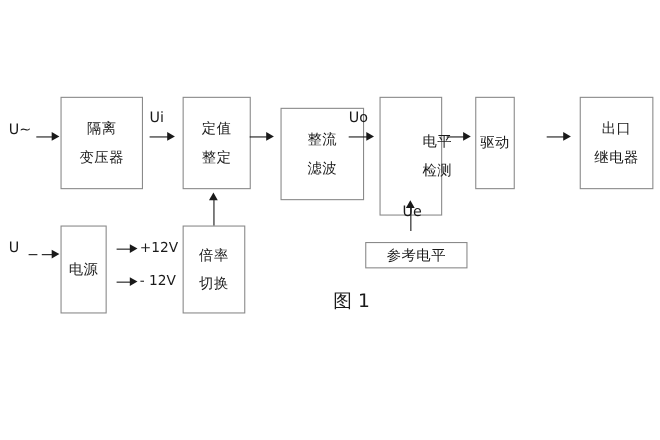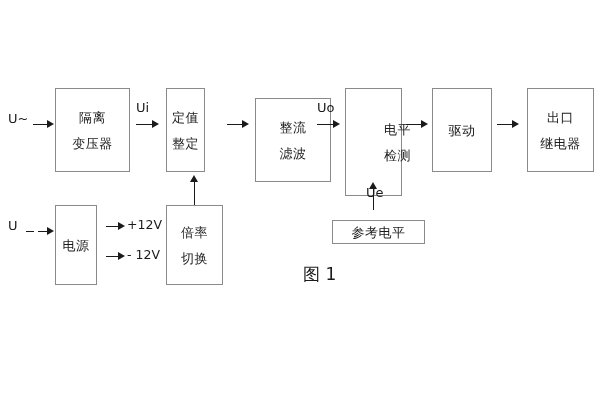--- a/index.html
+++ b/index.html
@@ -117,21 +117,21 @@
     <span class="ln">变压器</span>
   </div>
 
   <div class="lbl" style="left:136px; top:101px;">Ui</div>
 
   <div class="conn">
     <div class="hline" style="left:136px; top:124px; width:17px;"></div>
     <div class="ahead-r" style="left:152px; top:120px;"></div>
   </div>
 
-  <div class="box" style="left:166px; top:88px; width:39px; height:84px;">
+  <div class="box" style="left:166px; top:88px; width:62px; height:84px;">
     <span class="ln">定值</span>
     <span class="ln">整定</span>
   </div>
 
   <div class="conn">
     <div class="hline" style="left:227px; top:124px; width:17px;"></div>
     <div class="ahead-r" style="left:242px; top:120px;"></div>
   </div>
 
   <div class="box" style="left:255px; top:98px; width:76px; height:84px;">
@@ -149,21 +149,21 @@
   <div class="box" style="left:345px; top:88px; width:57px; height:108px;padding-left:48px;">
     <span class="ln">电平</span>
     <span class="ln">检测</span>
   </div>
 
   <div class="conn">
     <div class="hline" style="left:406px; top:124px; width:17px;"></div>
     <div class="ahead-r" style="left:421px; top:120px;"></div>
   </div>
 
-  <div class="box one-line" style="left:432px; top:88px; width:60px; height:84px;">
+  <div class="box one-line" style="left:432px; top:88px; width:36px; height:84px;">
     <span class="ln">驱动</span>
   </div>
 
   <div class="conn">
     <div class="hline" style="left:497px; top:124px; width:17px;"></div>
     <div class="ahead-r" style="left:512px; top:120px;"></div>
   </div>
 
   <div class="box" style="left:527px; top:88px; width:67px; height:84px;">
     <span class="ln">出口</span>

